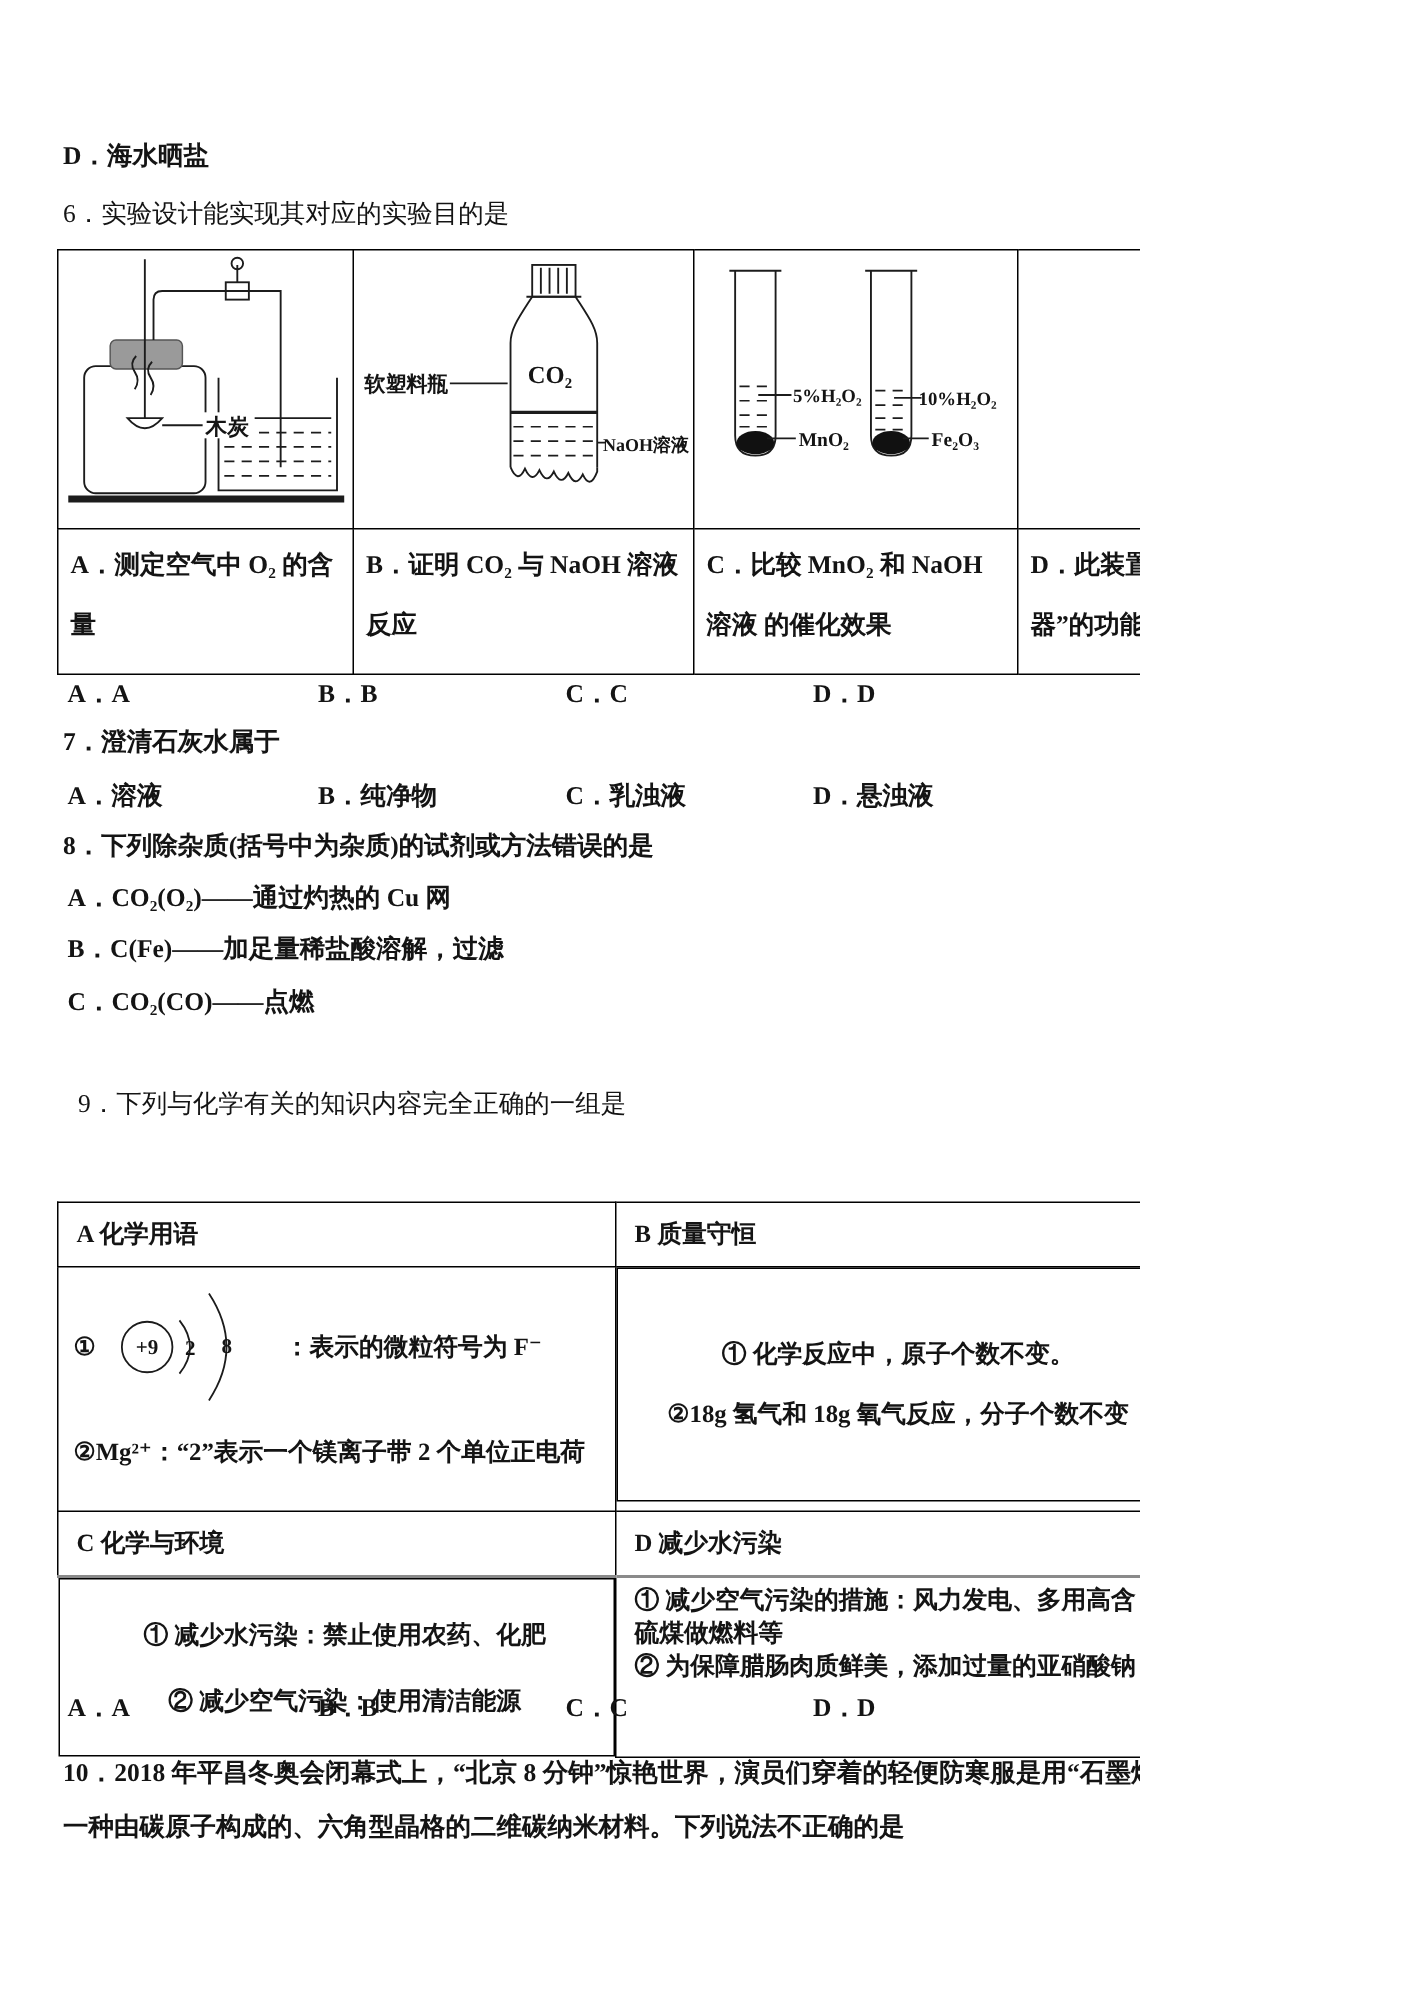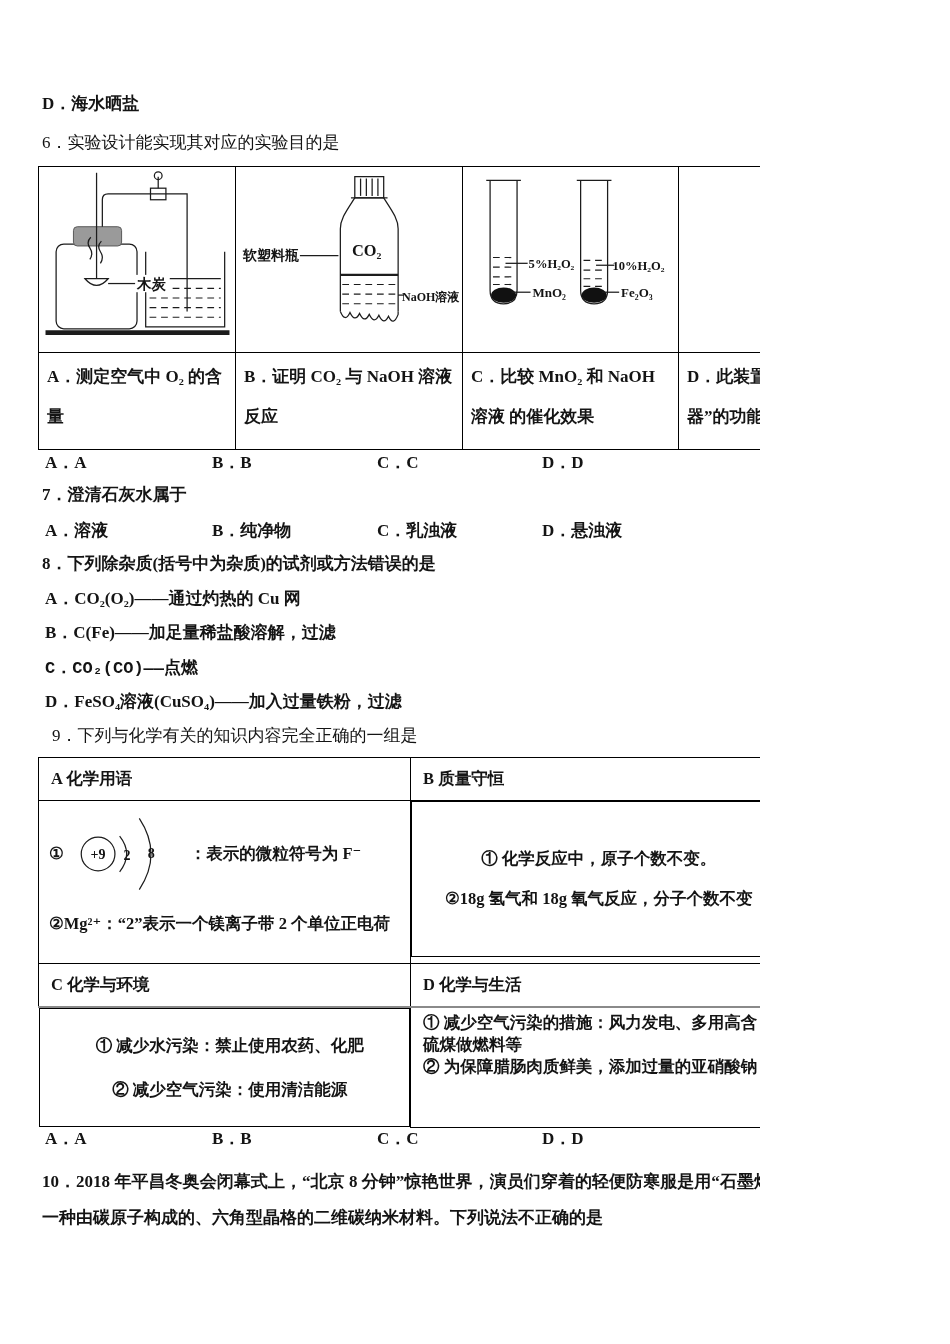--- a/index.html
+++ b/index.html
@@ -8,21 +8,21 @@
   .abs{position:absolute;}
   .b{font-weight:700;}
   .r{font-weight:400;}
   
   table{border-collapse:collapse;table-layout:fixed;}
   .t1{width:857px;}
   .t1 td{border:1.6px solid #000;vertical-align:top;overflow:hidden;}
   .t1 .imgcell{height:185px;padding:0;text-align:center;}
   .t1 .optcell{height:86px;padding:4px 8px 6px;line-height:40px;font-weight:700;font-size:17px;}
   
-  .t2{width:737px;}
+  .t2{width:737px;margin-top:44px;}
   .t2 td{border:1.6px solid #000;vertical-align:top;overflow:hidden;font-weight:700;font-size:16.5px;}
   .t2 .hcell{height:42px;padding:0 0 0 12px;vertical-align:middle;}
   .t2 .grayline{border-bottom:2.4px solid #8a8a8a;}
   .bodyA{height:152px;padding:10px 10px 0 10px;}
   .bodyB{height:152px;}
   .bodyC{height:115px;}
   .flexmid{display:flex;flex-direction:column;justify-content:center;padding-left:12px;text-align:center;}
   .bodyB .ln{margin:9px 0;}
   .bodyC .ln{margin:11px 0;}
   .bodyD{height:115px;padding:4px 12px 0 12px;line-height:22px;}
@@ -179,22 +179,21 @@
   <div class="optrow" style="left:45px;top:519px;">
     <span class="o1">A．溶液</span>
     <span class="o2">B．纯净物</span>
     <span class="o3">C．乳浊液</span>
     <span class="o4">D．悬浊液</span>
   </div>
 
   <div class="abs b" style="left:42px;top:552px;">8．下列除杂质(括号中为杂质)的试剂或方法错误的是</div>
   <div class="abs b" style="left:45px;top:587px;">A．CO₂(O₂)——通过灼热的 Cu 网</div>
   <div class="abs b" style="left:45px;top:621px;">B．C(Fe)——加足量稀盐酸溶解，过滤</div>
-  <div class="abs b" style="left:45px;top:656px;font-family:Liberation Mono, monospace;">C．CO₂(CO)——点燃</div>
-  <div class="abs b" style="left:45px;top:690px;">D．FeSO₄溶液(CuSO₄)——加入过量铁粉，过滤</div>
+  <div class="abs b" style="left:45px;top:656px;">C．CO₂(CO)——点燃</div>
 
   <div class="abs r" style="left:52px;top:724px;">9．下列与化学有关的知识内容完全正确的一组是</div>
 
   <table class="t2 abs" style="left:38px;top:757px;">
     <colgroup>
         <col style="width:372px">
         <col style="width:365px">
       </colgroup>
     <tbody>
         <tr>
@@ -217,21 +216,21 @@
         </div>
         <div class="mg2">②Mg²⁺：“2”表示一个镁离子带 2 个单位正电荷</div>
       </td>
       <td class="bodyB flexmid">
         <div class="ln">① 化学反应中，原子个数不变。</div>
         <div class="ln">②18g 氢气和 18g 氧气反应，分子个数不变</div>
       </td>
     </tr>
     <tr>
       <td class="hcell grayline">C 化学与环境</td>
-      <td class="hcell grayline">D 化学与生活</td>
+      <td class="hcell grayline">D 减少水污染</td>
     </tr>
     <tr>
       <td class="bodyC flexmid">
         <div class="ln">① 减少水污染：禁止使用农药、化肥</div>
         <div class="ln">② 减少空气污染：使用清洁能源</div>
       </td>
       <td class="bodyD">
         <div>① 减少空气污染的措施：风力发电、多用高含硫煤做燃料等</div>
         <div>② 为保障腊肠肉质鲜美，添加过量的亚硝酸钠</div>
       </td>

